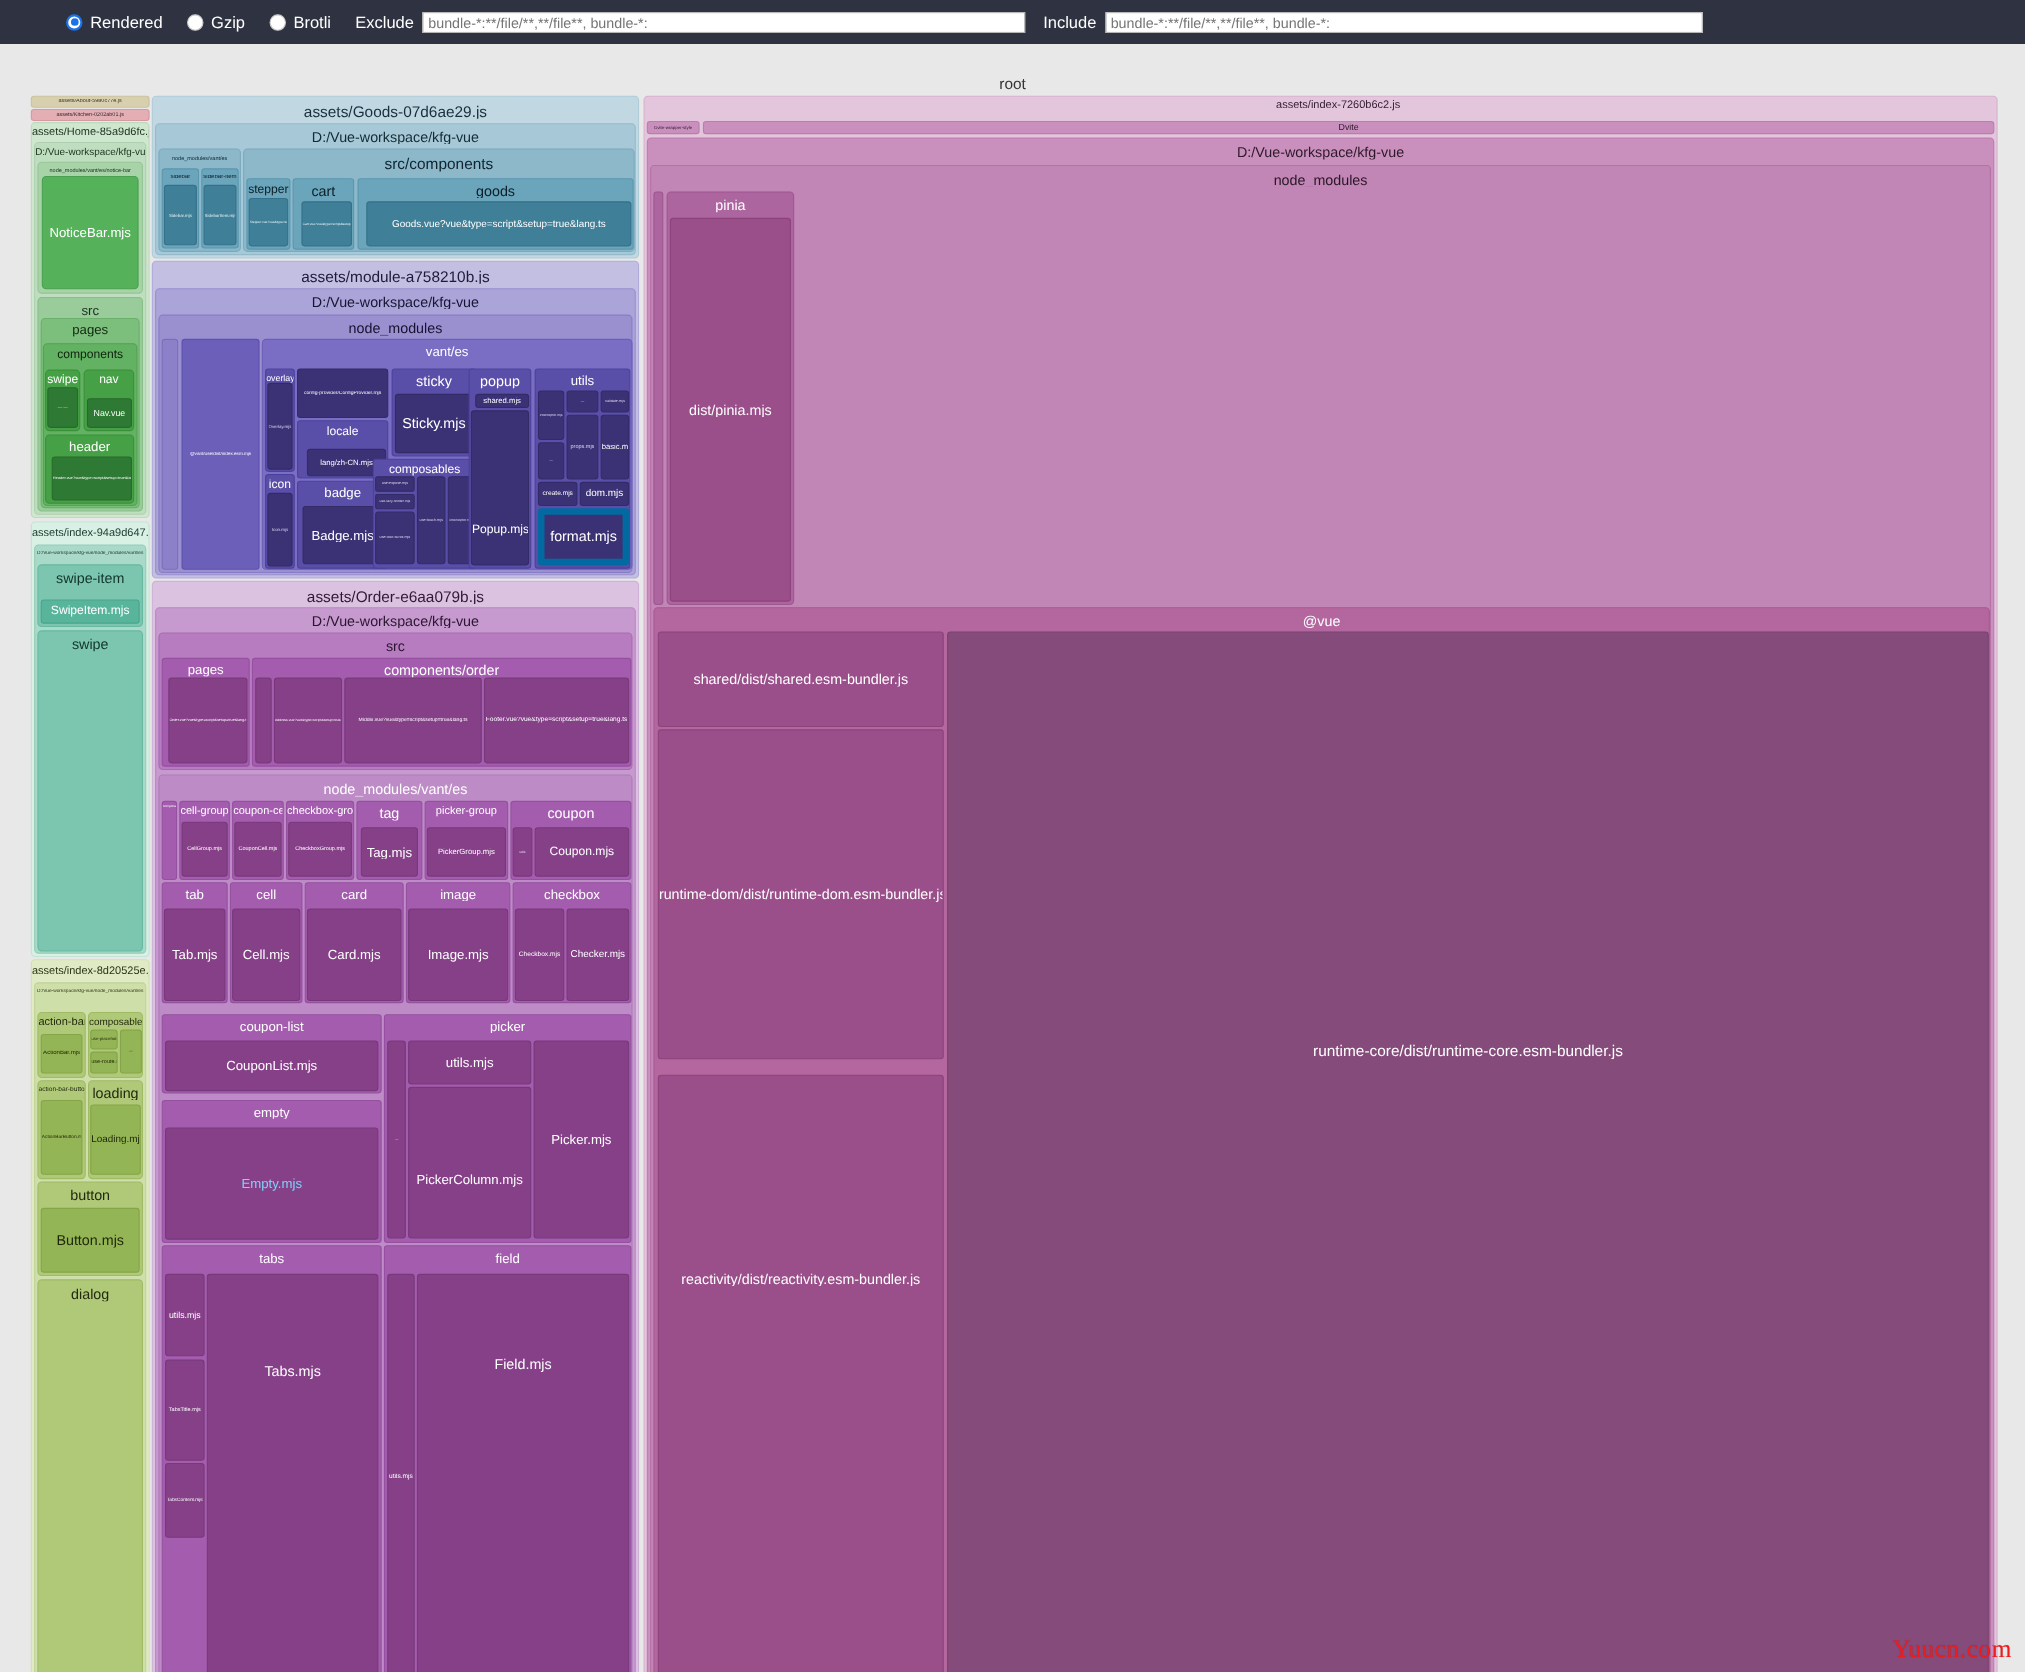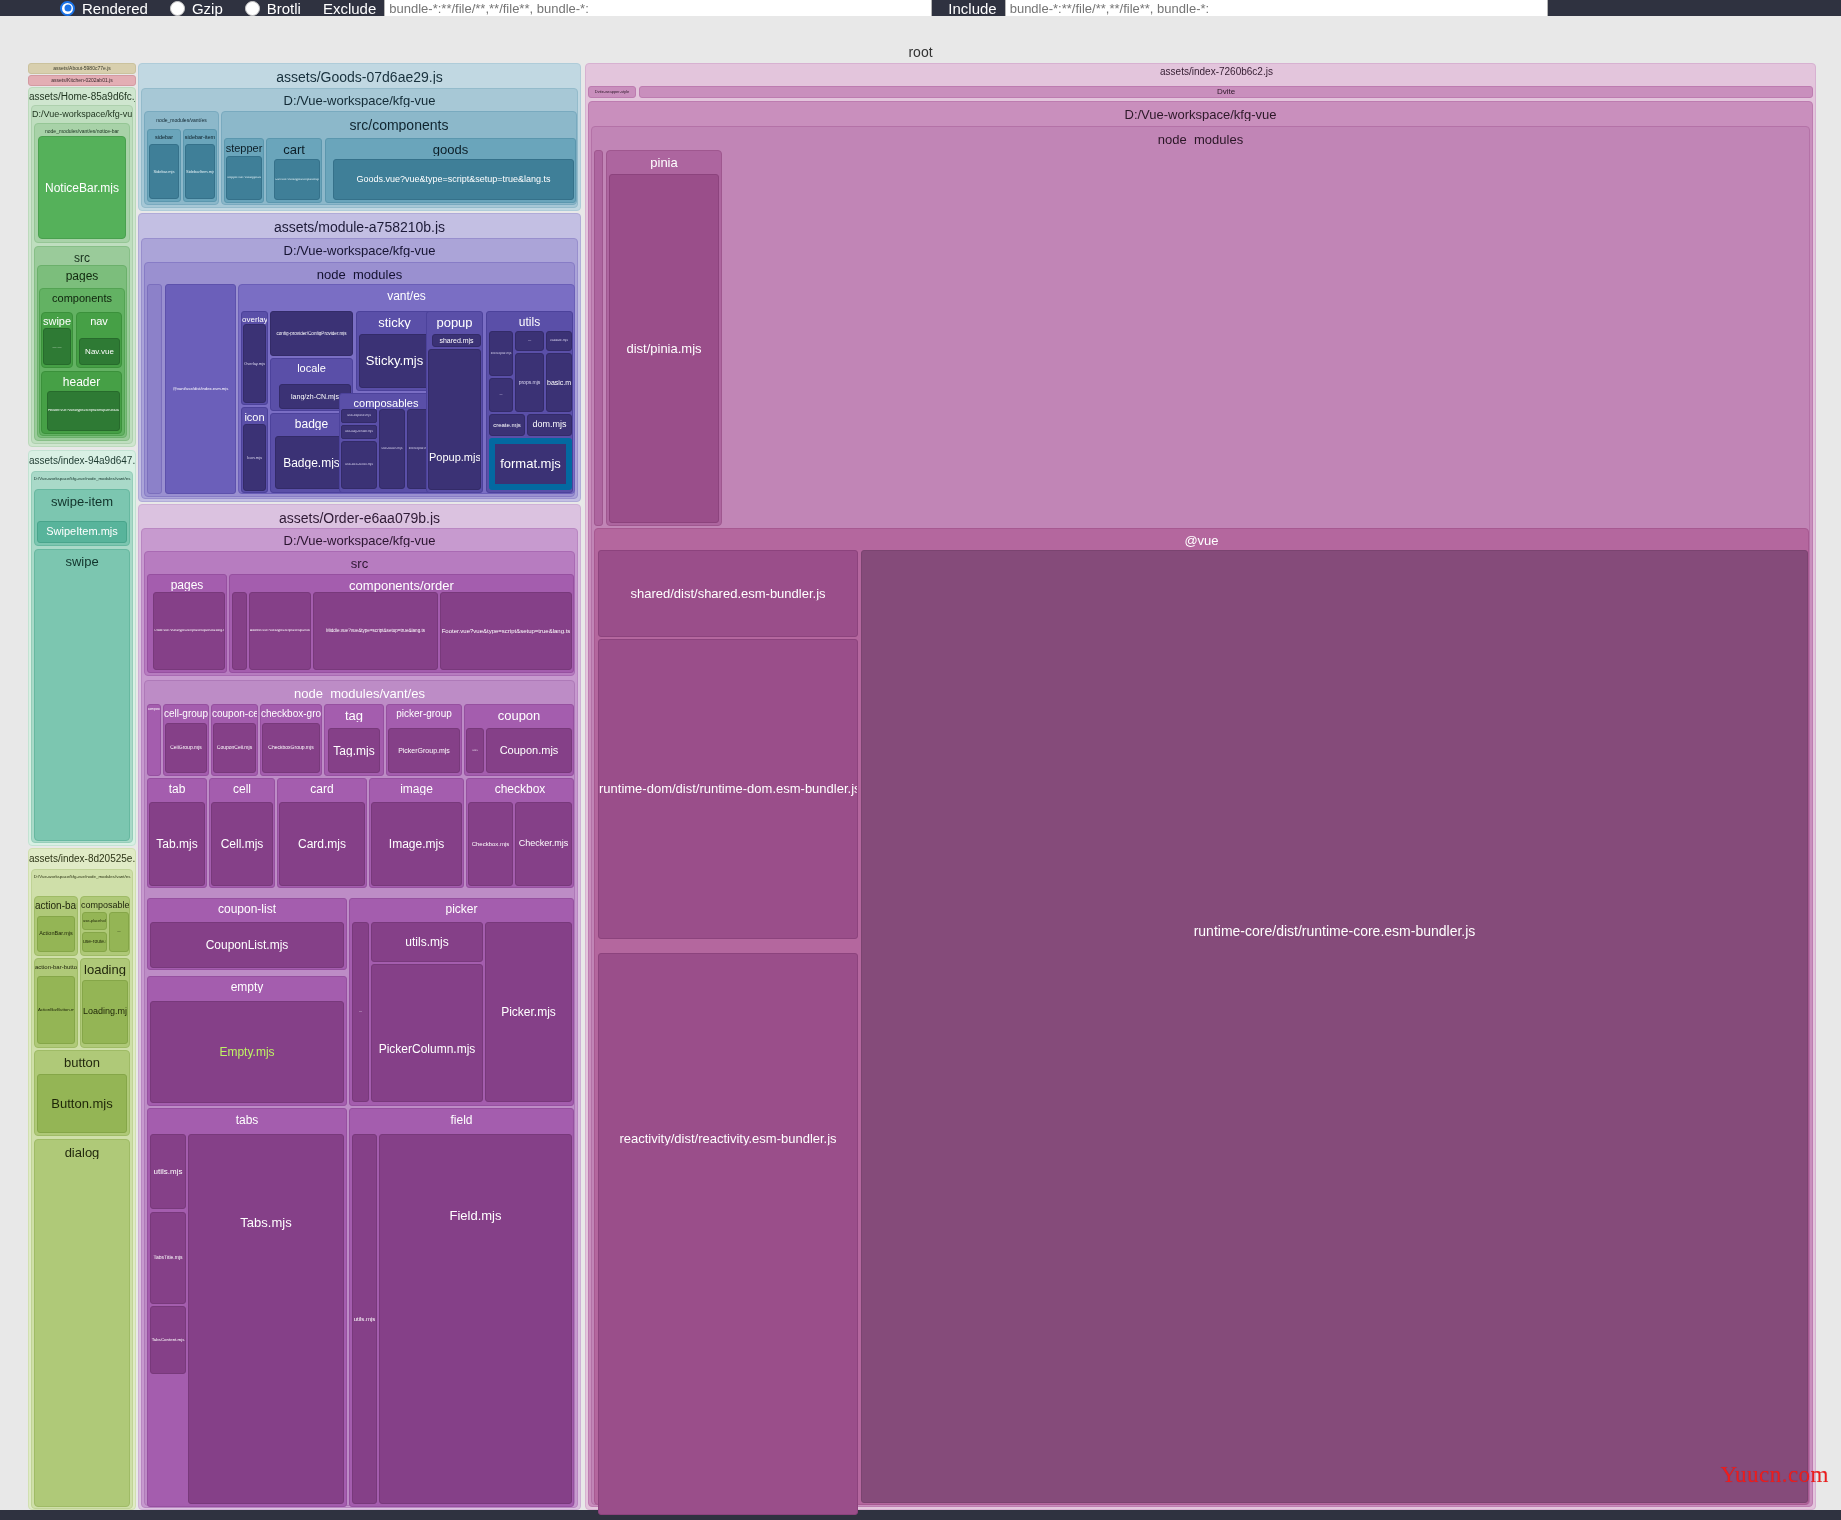--- a/index.html
+++ b/index.html
@@ -5,21 +5,21 @@
   html,body{margin:0;padding:0;}
   body{
     width:1841px;height:1520px;
     background:#2f3240;
     font-family:"Liberation Sans", sans-serif;
     overflow:hidden;
     color:#222;
   }
   
   #toolbar{
-    height:16px;width:1841px;
+    height:40px;width:1841px;
     background:#2f3240;
     display:flex;align-items:center;
     gap:0px;
     padding:0;
     box-sizing:border-box;
     color:#fff;
     font-size:15px;
   }
   .radio-wrap{display:flex;align-items:center;gap:7px;margin-right:22px;}
   .radio{
@@ -496,21 +496,21 @@
     <div class="leaf-label" style="font-size:12px;color:#fff;top:62%;">PickerColumn.mjs</div>
   </div>
   <div class="node" style="left:485px;top:906px;width:87px;height:180px;background:#854088;border:1px solid #78397b;border-radius:3px;">
     <div class="leaf-label" style="font-size:12px;color:#fff;top:50%;">Picker.mjs</div>
   </div>
 
   <div class="node" style="left:147px;top:960px;width:200px;height:130px;background:#a45dae;border:1px solid #9650a0;border-radius:3px;">
     <div class="cap" style="font-size:12px;color:#fff;top:4px;">empty</div>
   </div>
   <div class="node" style="left:150px;top:985px;width:194px;height:102px;background:#854088;border:1px solid #78397b;border-radius:3px;">
-    <div class="leaf-label" style="font-size:12px;color:#bef264;">Empty.mjs</div>
+    <div class="leaf-label" style="font-size:12px;color:#7dd3fc;">Empty.mjs</div>
   </div>
 
   <div class="node" style="left:147px;top:1092px;width:200px;height:399px;background:#a45dae;border:1px solid #9650a0;border-radius:3px;">
     <div class="cap" style="font-size:12px;color:#fff;top:5px;">tabs</div>
   </div>
   <div class="node" style="left:150px;top:1118px;width:36px;height:75px;background:#854088;border:1px solid #78397b;border-radius:3px;">
     <div class="leaf-label" style="font-size:8px;color:#fff;">utils.mjs</div>
   </div>
   <div class="node" style="left:150px;top:1196px;width:36px;height:92px;background:#854088;border:1px solid #78397b;border-radius:3px;">
     <div class="leaf-label" style="font-size:5px;color:#fff;">TabsTitle.mjs</div>

